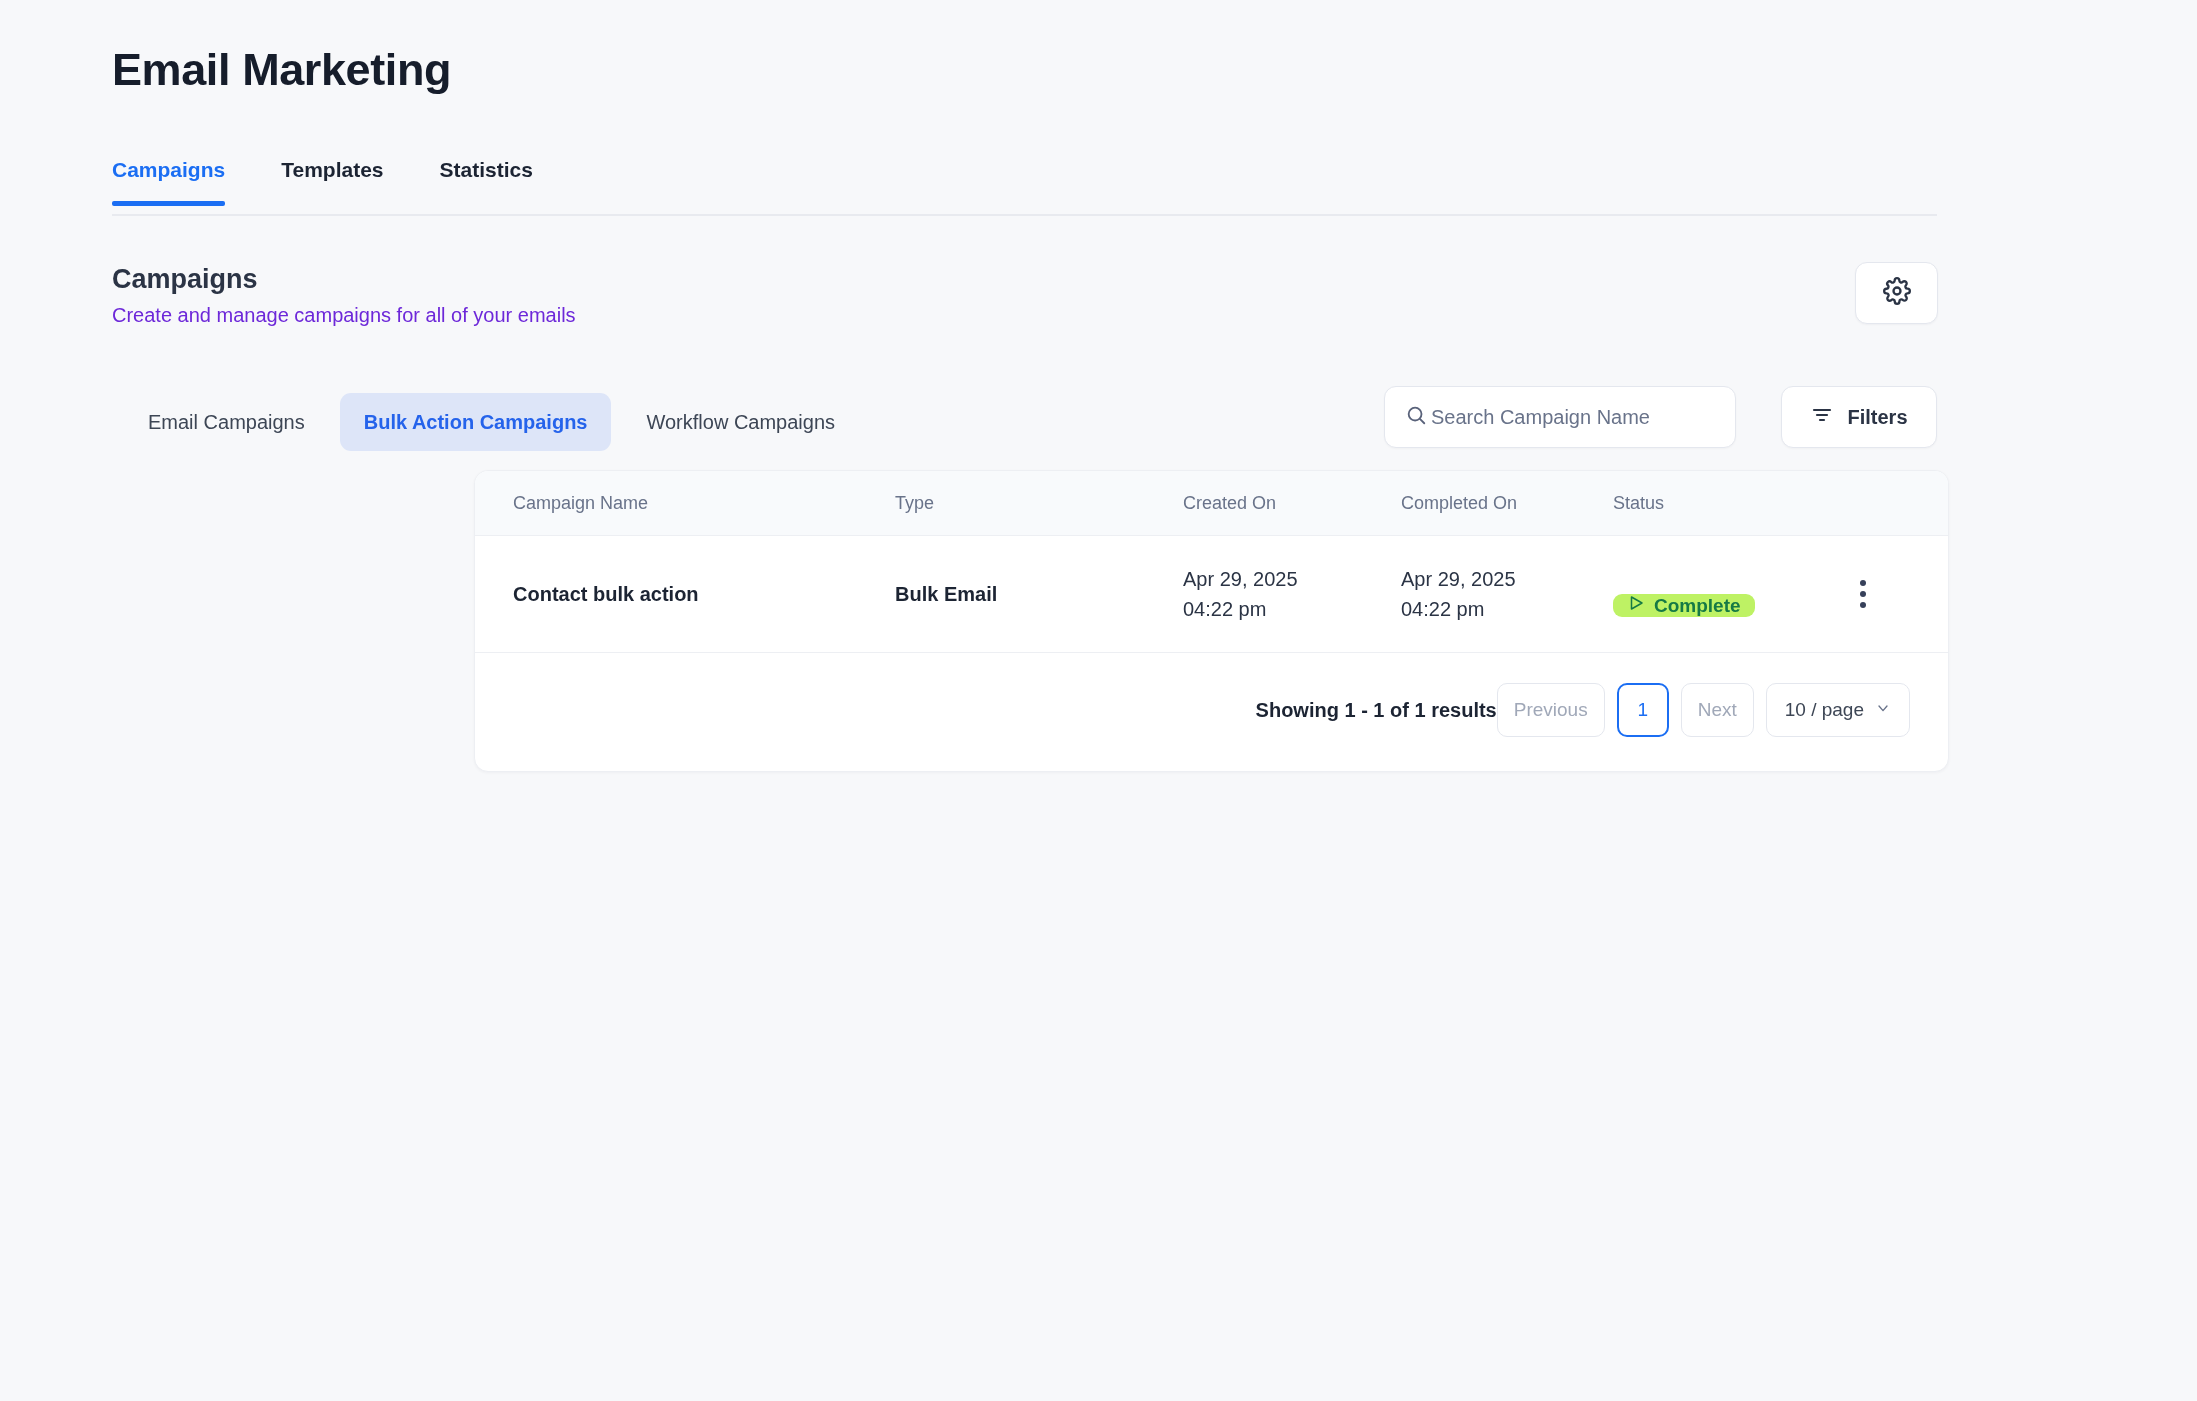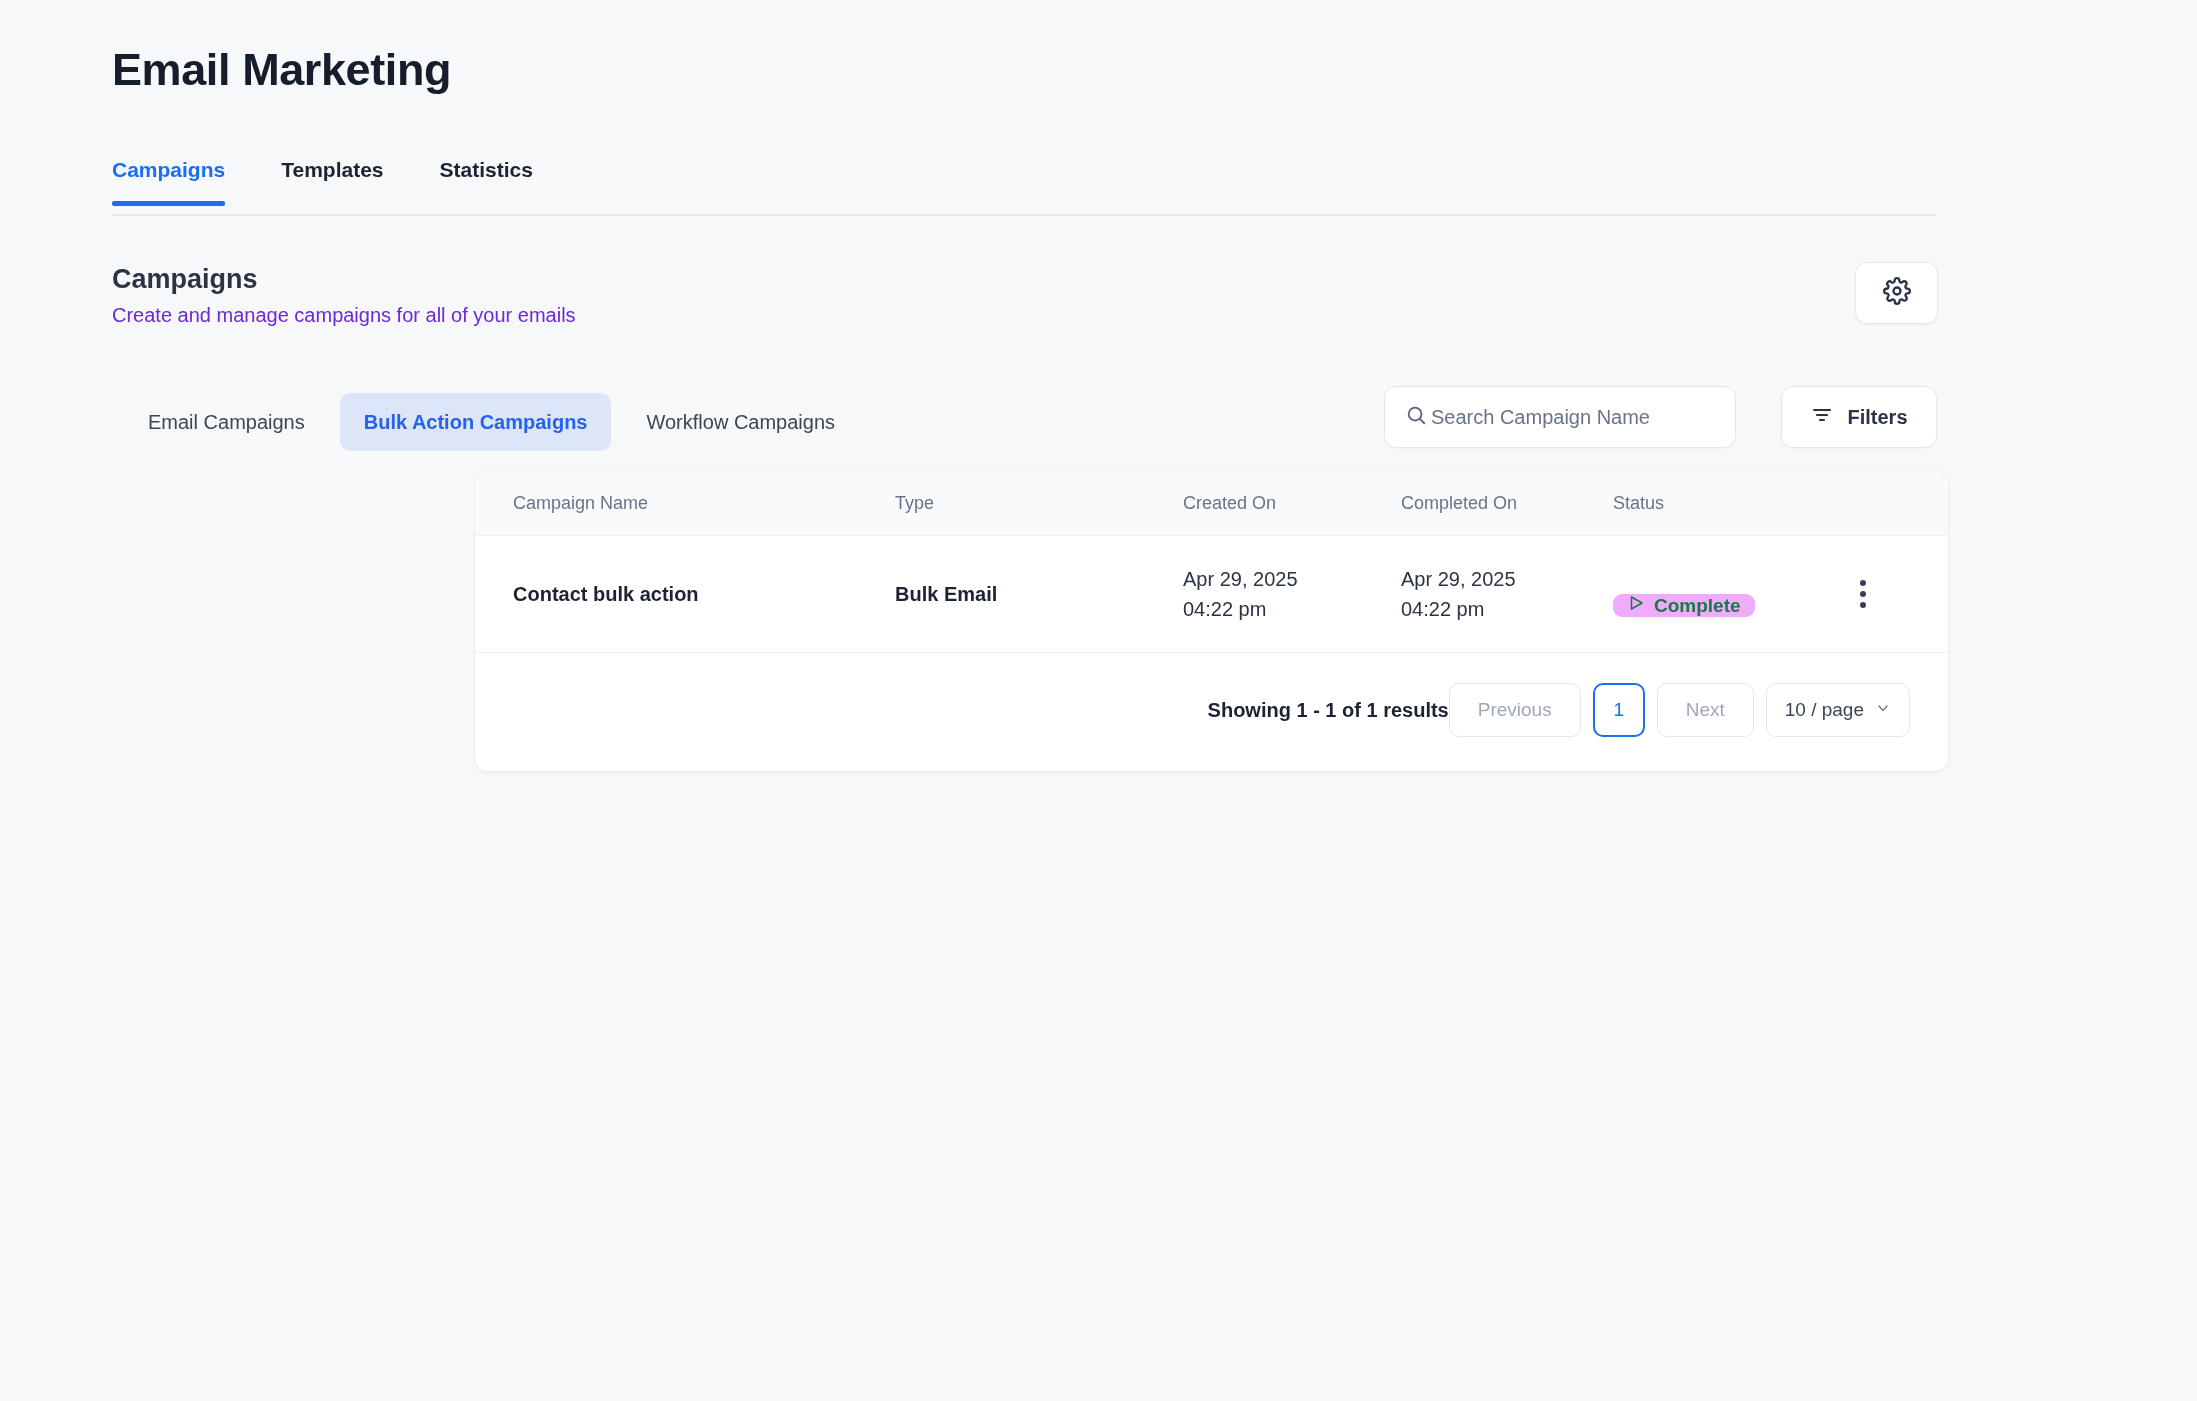--- a/index.html
+++ b/index.html
@@ -210,21 +210,21 @@
   .c-status { width: 232px; }
   .c-actions { width: auto; }
 
   .cell-strong { font-weight: 700; color: #151c29; }
   .date-line { font-size: 20px; color: #2b3445; line-height: 30px; }
 
   .badge {
     display: inline-flex;
     align-items: center;
     gap: 9px;
-    background: #f0abfc;
+    background: #bef264;
     color: #157a45;
     font-size: 19px;
     font-weight: 700;
     border-radius: 9px;
     padding: 0 14px;
     margin-top: 23px;
   }
 
   .kebab {
     display: flex;
@@ -250,21 +250,21 @@
   }
   .foot-info {
     font-size: 20px;
     font-weight: 700;
     color: #1c2433;
   }
   .pager { display: flex; align-items: center; gap: 12px; }
   .pg-btn {
     height: 54px;
     min-width: 54px;
-    padding: 0 28px;
+    padding: 0 16px;
     background: #ffffff;
     border: 1.5px solid #e4e7ee;
     border-radius: 10px;
     display: flex;
     align-items: center;
     justify-content: center;
     font-size: 19px;
     color: #a0a8b8;
     cursor: pointer;
     white-space: nowrap;

